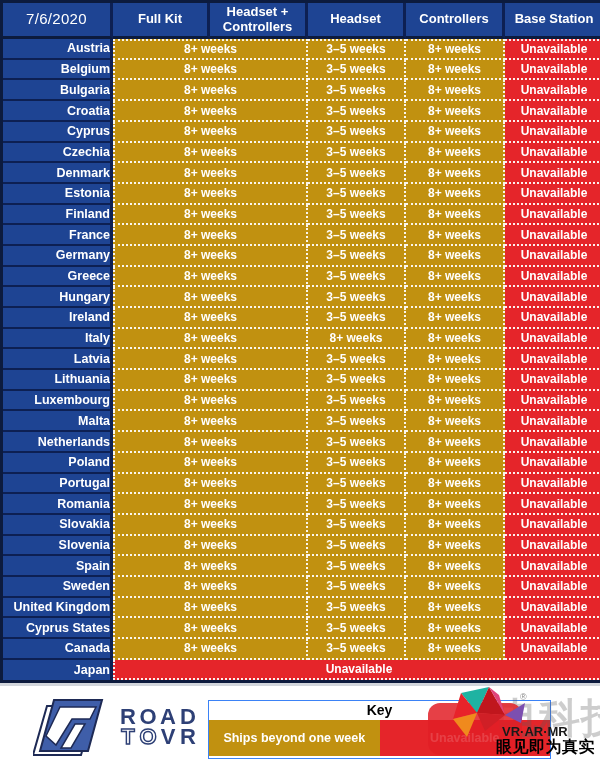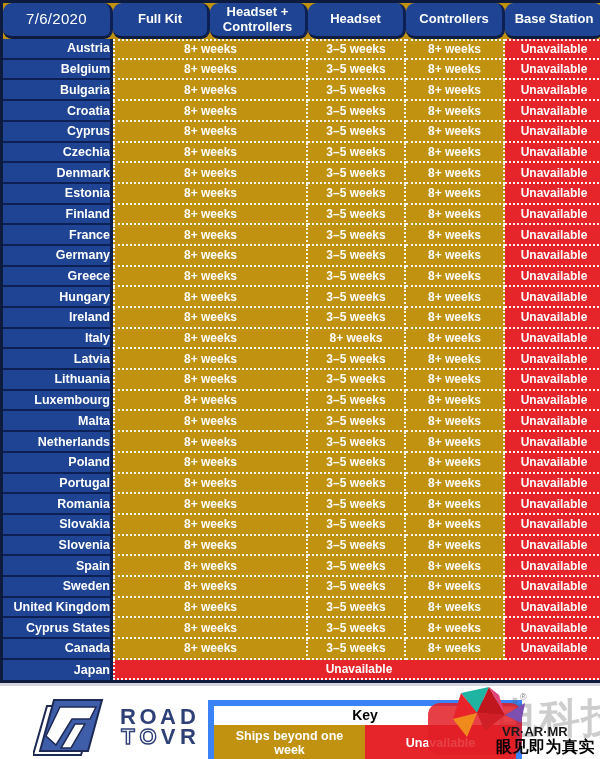--- a/index.html
+++ b/index.html
@@ -6,21 +6,21 @@
   html,body { background:#fff; }
   body { width:600px; height:759px; font-family:"Liberation Sans", sans-serif; overflow:hidden; }
   .page { position:relative; width:600px; height:759px; background:#fff; overflow:hidden; }
 
   
   table.grid { width:600px; border-collapse:separate; border-spacing:0; table-layout:fixed;
                border:3px solid #0C1B3E; background:#C19110; }
   th, td { box-sizing:border-box; vertical-align:middle; overflow:hidden; }
   thead th { height:34px; background:#1E4493; color:#fff; font-size:13px; font-weight:bold;
              text-align:center; line-height:1.12; padding:2px 1px;
-             border-right:3px solid #0D2053; border-bottom:3px solid #0C1B3E;border-radius:9px; }
+             border-right:3px solid #0D2053; border-bottom:3px solid #0C1B3E; }
   thead th:last-child { border-right:none; }
   thead th.date-cell { font-weight:normal; font-size:15px; letter-spacing:.3px; }
   tbody tr { height:20.7px; }
   td.country { background:#1E4493; color:#fff; font-weight:bold; font-size:12.5px;
                padding-left:8px; text-align:right;
                border-right:3px solid #0D2053; border-bottom:2px solid #0D2053; }
   tbody tr:last-child td.country { border-bottom:none; }
   td.gold, td.red { color:#fff; font-weight:bold; font-size:12px; text-align:center;
                     border-right:2px dotted rgba(255,255,255,.92);
                     border-bottom:2px dotted rgba(255,255,255,.92); }
@@ -33,22 +33,22 @@
   
   .footer { position:relative; width:600px; height:78px; background:#fff; }
   .footer-topline { position:absolute; top:0; left:0; width:100%; height:3px; background:#D2D6DC; }
 
   .rtvr { position:absolute; left:33px; top:15px; display:flex; align-items:center; gap:9px; }
   .rtvr-letters { display:grid; grid-template-columns:repeat(4, 20px); }
   .rtvr-letters span { font-size:22px; font-weight:bold; color:#2E4076; text-align:center; line-height:.93; }
   .rtvr-letters span.outline { color:#fff; -webkit-text-stroke:1.4px #2E4076;
                                text-shadow:0 0 1px #2E4076; }
 
-  .keybox { position:absolute; left:208px; top:17px; width:314px; height:59px;
-            border:6px solid #3b82f6; background:#fff; }
+  .keybox { position:absolute; left:208px; top:17px; width:343px; height:59px;
+            border:1px solid #3b82f6; background:#fff; }
   .key-title { height:19px; text-align:center; font-weight:bold; font-size:14px; color:#000; line-height:18px; }
   .key-cells { display:flex; height:36px; }
   .key-cell { flex:1; color:#fff; font-weight:bold; font-size:12.5px; text-align:center;
               display:flex; align-items:center; justify-content:center; line-height:1.12; padding:1px 8px; }
 
   .wm-brand  { position:absolute; left:497px; top:8px; font-size:41px; font-weight:600;
                color:rgba(90,90,90,.30); white-space:nowrap; z-index:1; letter-spacing:1px; }
   .wm-redrect{ position:absolute; left:428px; top:20px; width:94px; height:52px;
                background:rgba(226,31,38,.85); border-radius:12px; z-index:2; }
   .wm-bird   { position:absolute; left:433px; top:2px; z-index:3; }

